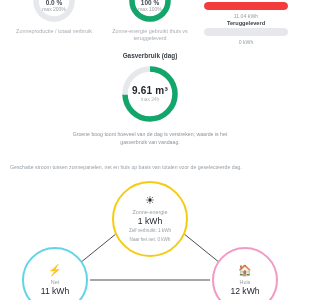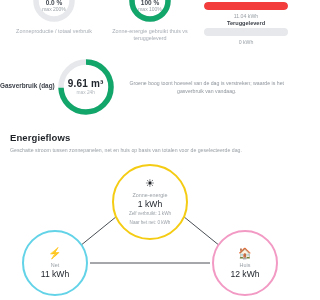--- a/index.html
+++ b/index.html
@@ -60,21 +60,21 @@
     overflow: hidden;
     position: relative;
   }
   .bar-fill { height: 100%; border-radius: 5px; }
   .bar-value { font-size: 5.2px; color: #9aa0a6; margin: 2.5px 0 1px; }
   .bar-label { font-size: 5.6px; color: #3c4149; font-weight: bold; margin-bottom: 2.5px; }
 
   
   .gas-section {
     margin-top: 4px;
-    display: flex; align-items: center;
+    display: flex; flex-direction: column; align-items: center;
   }
   .gas-title { font-size: 6.4px; font-weight: bold; color: #3c4149; }
   .gas-donut-wrap { position: relative; width: 62px; height: 62px; margin-top: 4px; }
   .gas-donut { width: 62px; height: 62px; display: block; }
   .gas-center {
     position: absolute; left: 0; right: 0; top: 22px; text-align: center;
     pointer-events: none;
   }
   .gas-value { font-size: 10px; font-weight: bold; color: #22272e; display: block; letter-spacing: .2px; }
   .gas-sub { font-size: 4.8px; color: #b0b6bc; display: block; margin-top: 1px; }
@@ -184,21 +184,20 @@
       </svg>
       <div class="gas-center">
         <span class="gas-value">9.61 m³</span>
         <span class="gas-sub">max 24h</span>
       </div>
     </div>
     <div class="gas-note">Groene boog toont hoeveel van de dag is verstreken; waarde is het gasverbruik van vandaag.</div>
   </div>
 
   <div class="flows-section">
-    <div class="flows-title">Energieflows</div>
     <div class="flows-sub">Geschatte stroom tussen zonnepanelen, net en huis op basis van totalen voor de geselecteerde dag.</div>
 
     <div class="flow-canvas">
       <svg class="flow-svg" width="280" height="118" viewBox="0 0 280 118">
         <line x1="70" y1="82" x2="112" y2="48" stroke="#4a4f55" stroke-width="1"></line>
         <line x1="210" y1="82" x2="168" y2="48" stroke="#4a4f55" stroke-width="1"></line>
         <line x1="80" y1="99" x2="200" y2="99" stroke="#4a4f55" stroke-width="1"></line>
       </svg>
 
       <div class="node node-sun">

